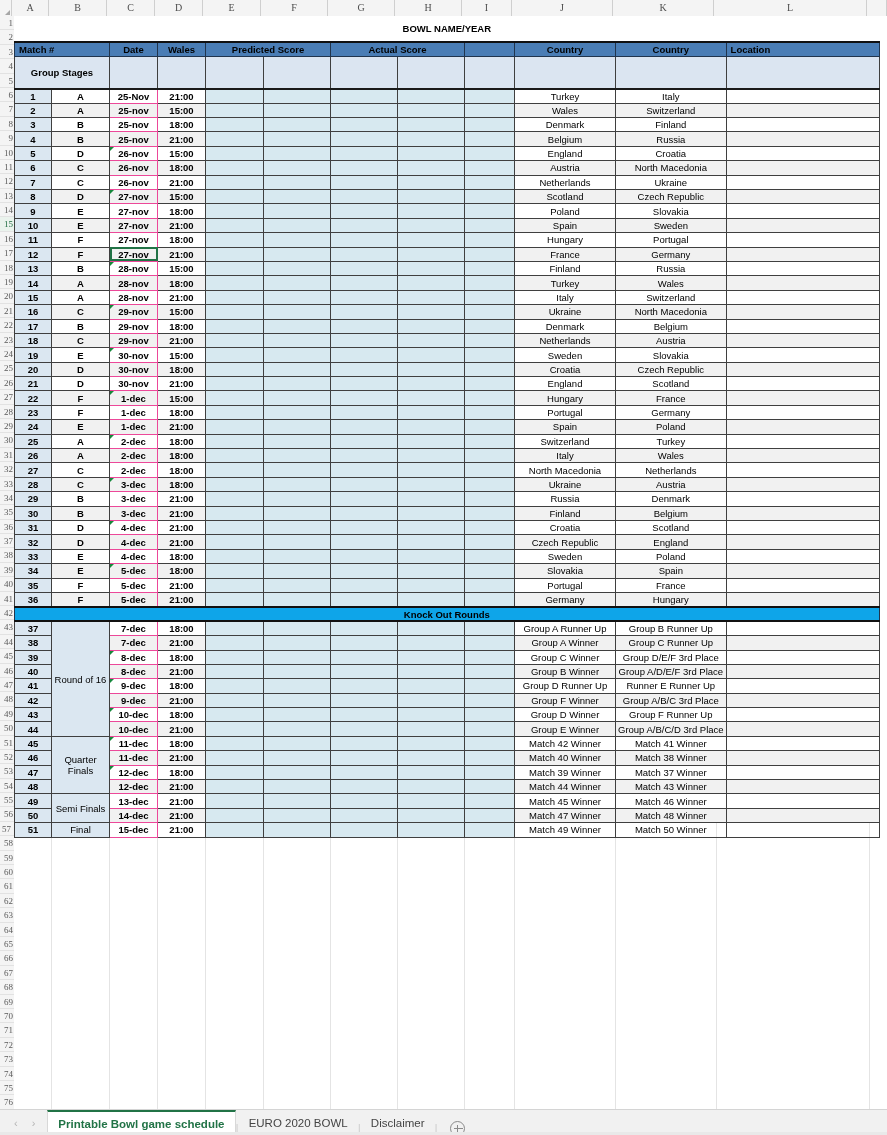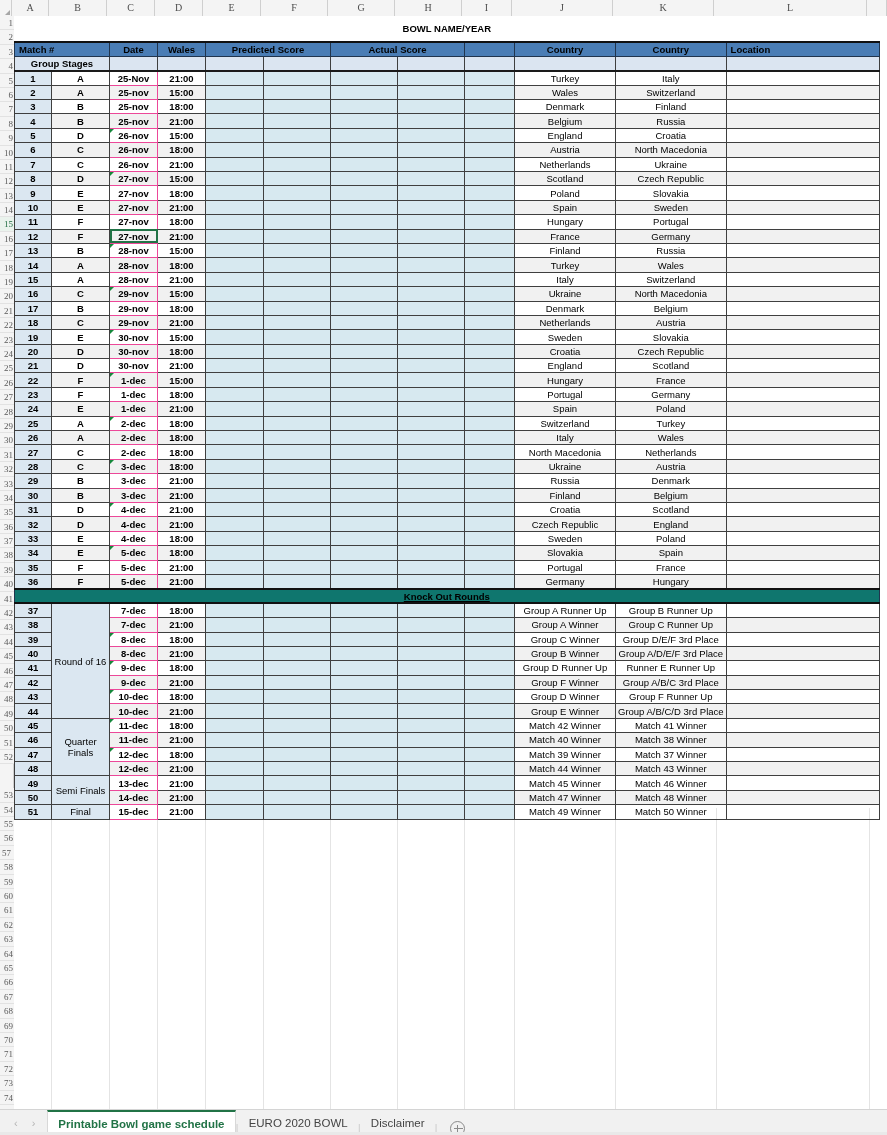--- a/index.html
+++ b/index.html
@@ -82,23 +82,23 @@
   }
   .hdr.left { text-align: left; padding-left: 4px; }
 
   
   .band-lt {
     background: #dbe5f1; font-weight: bold; text-align: left; padding-left: 4px;
     border-left: 1px solid #3f3f3f; border-right: 1px solid #3f3f3f;
     border-bottom: 2px solid #1a1a1a; border-top: 1px solid #3f3f3f;
   }
   .band-blue {
-    background: #0f766e; color:#fff; font-weight: bold; text-align: left; padding-left: 4px;
+    background: #0ea5e9; color:#fff; font-weight: bold; text-align: left; padding-left: 4px;
     border-left: 1px solid #20344d; border-right: 1px solid #20344d;
-    border-top: 2px solid #111111; border-bottom: 2px solid #111111; text-decoration: underline;
+    border-top: 2px solid #111111; border-bottom: 2px solid #111111;
   }
   .band-lt-blank {
     background: #dbe5f1;
     border-left: 1px solid #3f3f3f; border-right: 1px solid #3f3f3f;
     border-bottom: 2px solid #1a1a1a; border-top: 1px solid #3f3f3f;
   }
 
   
   .c-match {
     background: #dbe7f1; font-weight: bold;
@@ -231,21 +231,21 @@
         <div class="rowhead" style="height: 14.4px; line-height: 14.4px;">43</div>
         <div class="rowhead" style="height: 14.4px; line-height: 14.4px;">44</div>
         <div class="rowhead" style="height: 14.4px; line-height: 14.4px;">45</div>
         <div class="rowhead" style="height: 14.4px; line-height: 14.4px;">46</div>
         <div class="rowhead" style="height: 14.4px; line-height: 14.4px;">47</div>
         <div class="rowhead" style="height: 14.4px; line-height: 14.4px;">48</div>
         <div class="rowhead" style="height: 14.4px; line-height: 14.4px;">49</div>
         <div class="rowhead" style="height: 14.4px; line-height: 14.4px;">50</div>
         <div class="rowhead" style="height: 14.4px; line-height: 14.4px;">51</div>
         <div class="rowhead" style="height: 14.4px; line-height: 14.4px;">52</div>
-        <div class="rowhead" style="height: 14.4px; line-height: 14.4px; margin-top: 24px;">53</div>
+        <div class="rowhead" style="height: 14.4px; line-height: 14.4px;">53</div>
         <div class="rowhead" style="height: 14.4px; line-height: 14.4px;">54</div>
         <div class="rowhead" style="height: 14.4px; line-height: 14.4px;">55</div>
         <div class="rowhead" style="height: 14.4px; line-height: 14.4px;">56</div>
         <div class="rowhead" style="height: 14.4px; line-height: 14.4px; text-align: center;">57</div>
         <div class="rowhead" style="height: 14.4px; line-height: 14.4px;">58</div>
         <div class="rowhead" style="height: 14.4px; line-height: 14.4px;">59</div>
         <div class="rowhead" style="height: 14.4px; line-height: 14.4px;">60</div>
         <div class="rowhead" style="height: 14.4px; line-height: 14.4px;">61</div>
         <div class="rowhead" style="height: 14.4px; line-height: 14.4px;">62</div>
         <div class="rowhead" style="height: 14.4px; line-height: 14.4px;">63</div>
@@ -305,21 +305,21 @@
             <td class="hdr left" colspan="2">Match #</td>
             <td class="hdr">Date</td>
             <td class="hdr">Wales</td>
             <td class="hdr" colspan="2">Predicted Score</td>
             <td class="hdr" colspan="2">Actual Score</td>
             <td class="hdr"></td>
             <td class="hdr">Country</td>
             <td class="hdr">Country</td>
             <td class="hdr left">Location</td>
           </tr>
-          <tr style="height: 14px; padding-left: 26px;">
+          <tr style="height: 32px; padding-left: 26px;">
             <td class="band-lt" colspan="2">Group Stages</td>
             <td class="band-lt-blank"></td>
             <td class="band-lt-blank"></td>
             <td class="band-lt-blank"></td>
             <td class="band-lt-blank"></td>
             <td class="band-lt-blank"></td>
             <td class="band-lt-blank"></td>
             <td class="band-lt-blank"></td>
             <td class="band-lt-blank"></td>
             <td class="band-lt-blank"></td>

